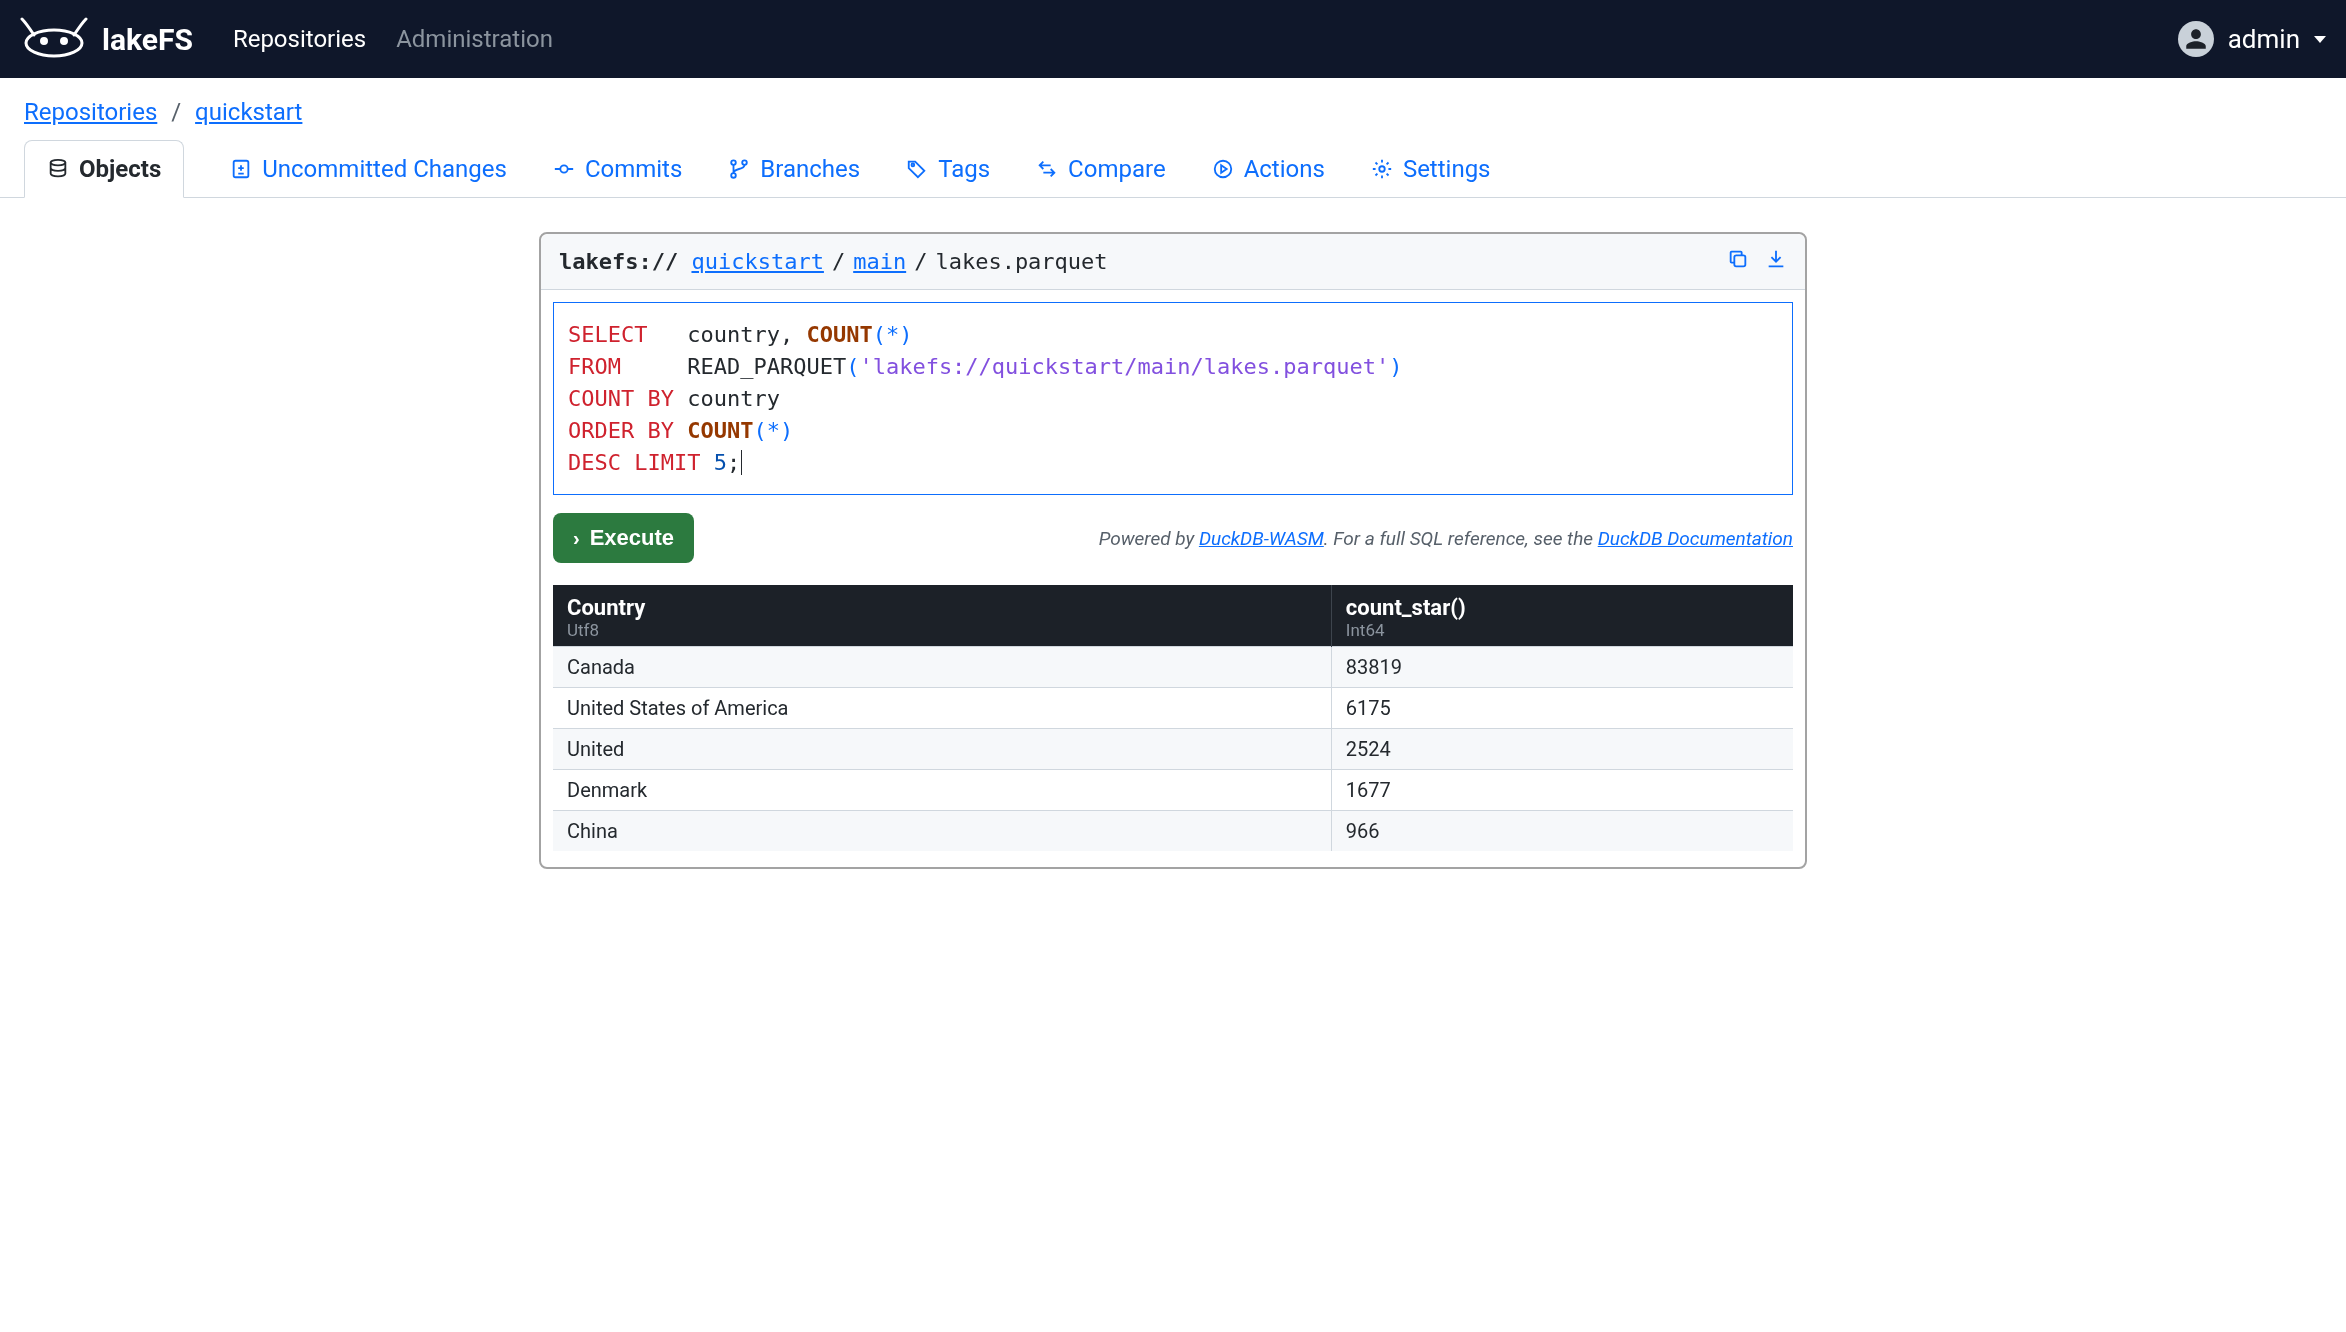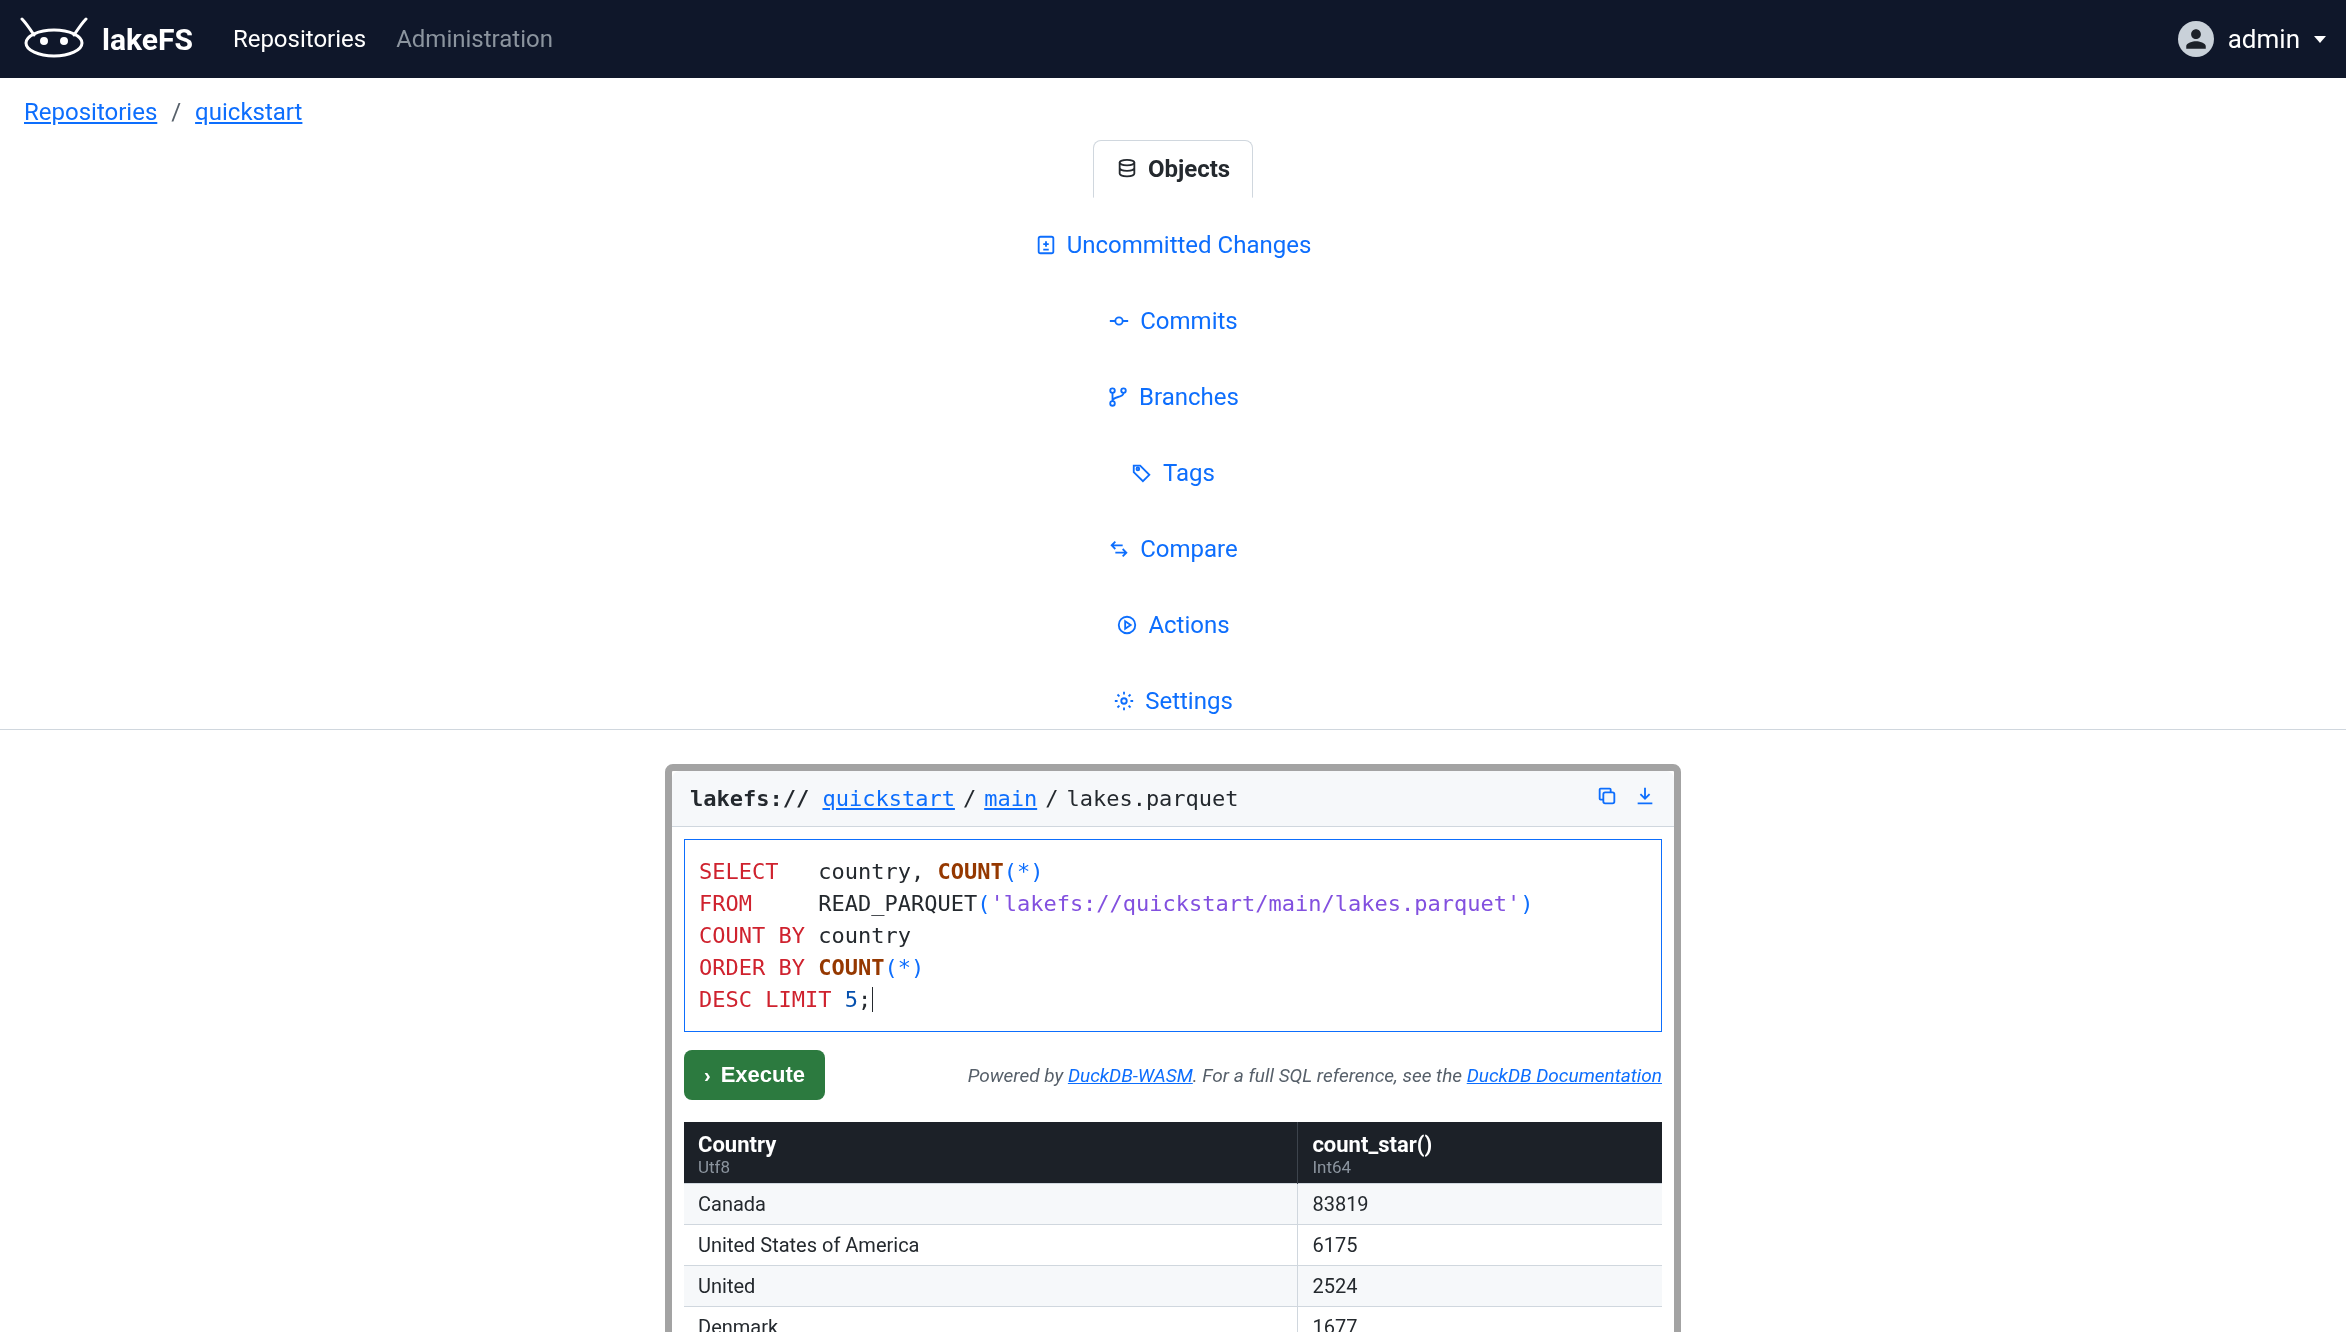--- a/index.html
+++ b/index.html
@@ -93,22 +93,21 @@
 }
 .breadcrumb-sep {
   color: #57606a;
   margin: 0 8px;
 }
 .tabs-row {
   display: flex;
   align-items: center;
   border-bottom: 1px solid #d0d7de;
   padding: 0 24px;
-  gap: 20px;
-  flex-direction: column;
+  gap: 46px;
 }
 .tab {
   display: flex;
   align-items: center;
   gap: 10px;
   padding: 14px 0;
   font-size: 24px;
   color: #0d6efd;
   cursor: pointer;
 }
@@ -131,22 +130,22 @@
 }
 .tab .ticon svg {
   width: 22px;
   height: 22px;
   stroke: currentColor;
   fill: none;
   stroke-width: 2;
 }
 .main-panel {
   margin: 34px auto 40px auto;
-  width: 1016px;
-  border: 7px solid #a3a3a3;
+  width: 1268px;
+  border: 2px solid #a3a3a3;
   border-radius: 8px;
 }
 .path-row {
   display: flex;
   align-items: center;
   padding: 14px 18px;
   border-bottom: 1px solid #d0d7de;
   background: #f6f8fa;
   font-family: "SFMono-Regular", Consolas, Menlo, monospace;
   font-size: 22px;

